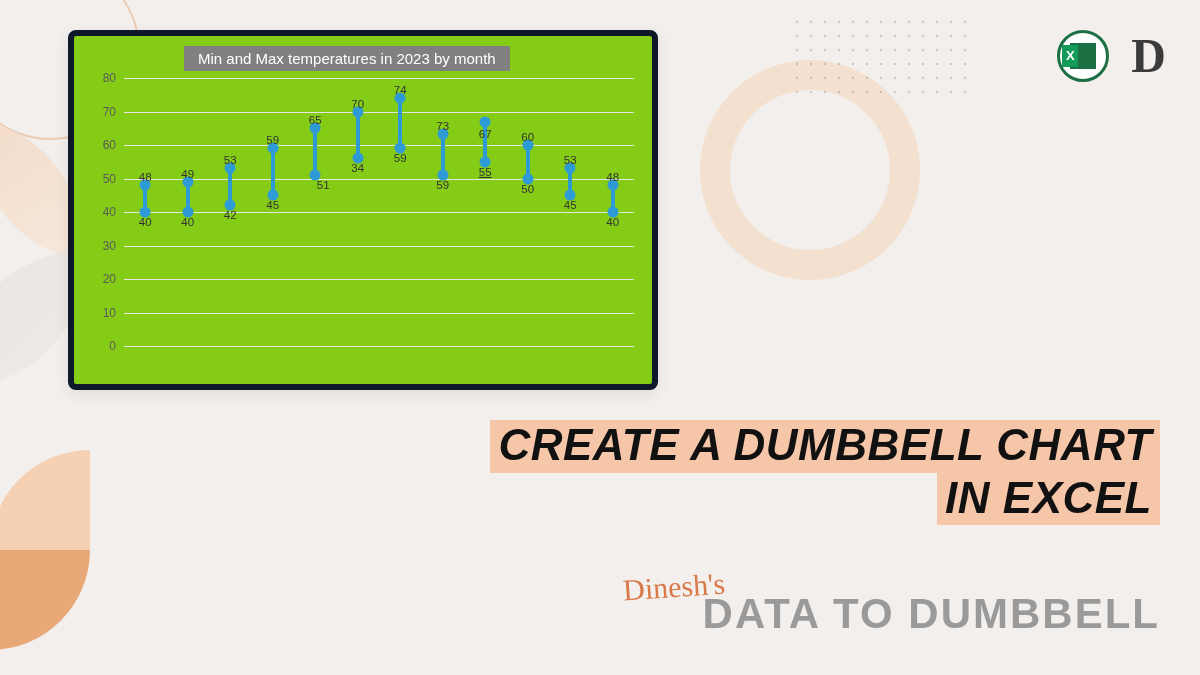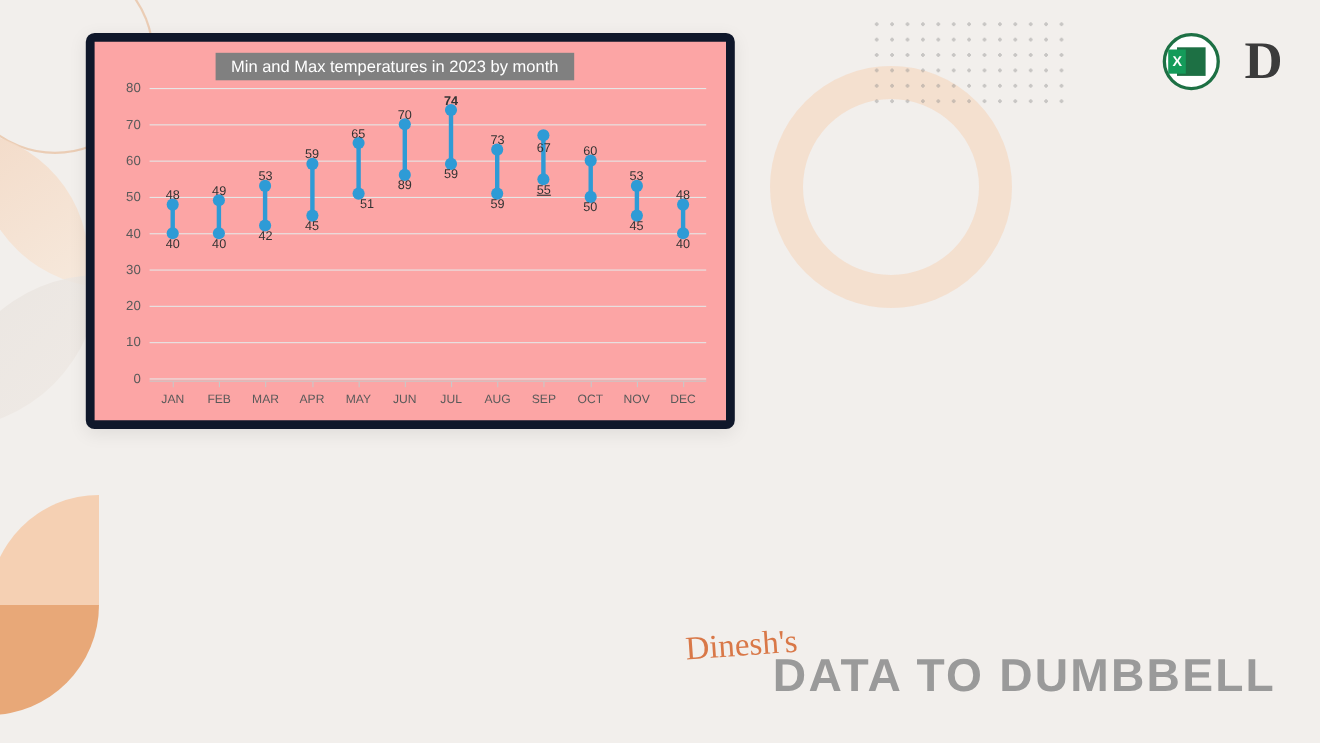--- a/index.html
+++ b/index.html
@@ -80,25 +80,25 @@
   height: 80px;
   background-image: radial-gradient(circle, #888 1.5px, transparent 1.5px);
   background-size: 14px 14px;
   opacity: 0.4;
 }
 
 
 .chart-card {
   position: absolute;
   top: 30px;
-  left: 78px;
+  left: 68px;
   width: 590px;
   height: 360px;
-  background: #fca5a5;
-  border: 8px solid #0f172a;
+  background: #84cc16;
+  border: 6px solid #0f172a;
   border-radius: 8px;
   box-shadow: 0 4px 16px rgba(0,0,0,0.08);
 }
 .chart-title-box {
   position: absolute;
   top: 10px;
   left: 110px;
   background: #808080;
   color: #ffffff;
   font-size: 15px;
@@ -359,27 +359,27 @@
         <div class="dot" style="top: 18.75%;"></div>
         <div class="dot" style="top: 36.25%;"></div>
         <div class="dlabel" style="top: calc(18.75% - 14px);">65</div>
         <div class="dlabel" style="top: calc(36.25% + 4px); padding-left: 16px;">51</div>
       </div>
       <div class="dumbbell-col" style="left: 41.6667%;">
         <div class="connector" style="top: 12.5%; height: 17.5%;"></div>
         <div class="dot" style="top: 12.5%;"></div>
         <div class="dot" style="top: 30%;"></div>
         <div class="dlabel" style="top: calc(12.5% - 14px);">70</div>
-        <div class="dlabel" style="top: calc(30% + 4px);">89</div>
+        <div class="dlabel" style="top: calc(30% + 4px);">34</div>
       </div>
       <div class="dumbbell-col" style="left: 50%;">
         <div class="connector" style="top: 7.5%; height: 18.75%;"></div>
         <div class="dot" style="top: 7.5%;"></div>
         <div class="dot" style="top: 26.25%;"></div>
-        <div class="dlabel" style="top: calc(7.5% - 14px); font-weight: bold;">74</div>
+        <div class="dlabel" style="top: calc(7.5% - 14px);">74</div>
         <div class="dlabel" style="top: calc(26.25% + 4px);">59</div>
       </div>
       <div class="dumbbell-col" style="left: 58.3333%; margin-top: 36px;">
         <div class="connector" style="top: 8.75%; height: 17.5%;"></div>
         <div class="dot" style="top: 8.75%;"></div>
         <div class="dot" style="top: 26.25%;"></div>
         <div class="dlabel" style="top: calc(8.75% - 14px);">73</div>
         <div class="dlabel" style="top: calc(26.25% + 4px);">59</div>
       </div>
       <div class="dumbbell-col" style="left: 66.6667%;">
@@ -404,32 +404,20 @@
         <div class="dlabel" style="top: calc(43.75% + 4px);">45</div>
       </div>
       <div class="dumbbell-col" style="left: 91.6667%;">
         <div class="connector" style="top: 40%; height: 10%;"></div>
         <div class="dot" style="top: 40%;"></div>
         <div class="dot" style="top: 50%;"></div>
         <div class="dlabel" style="top: calc(40% - 14px);">48</div>
         <div class="dlabel" style="top: calc(50% + 4px);">40</div>
       </div>
     </div>
-  <div class="x-axis" id="x-axis">
-      <div class="x-tick">JAN</div>
-      <div class="x-tick">FEB</div>
-      <div class="x-tick">MAR</div>
-      <div class="x-tick">APR</div>
-      <div class="x-tick">MAY</div>
-      <div class="x-tick">JUN</div>
-      <div class="x-tick">JUL</div>
-      <div class="x-tick">AUG</div>
-      <div class="x-tick">SEP</div>
-      <div class="x-tick">OCT</div>
-      <div class="x-tick">NOV</div>
-      <div class="x-tick">DEC</div>
-    </div>
 </div>
 
 <div class="headline">
+  <div class="title-line"><span class="hl">CREATE A DUMBBELL CHART</span></div>
+  <div class="title-line"><span class="hl">IN EXCEL</span></div>
 </div>
 <div class="signature">Dinesh's</div>
 <div class="brand">DATA TO DUMBBELL</div>
 
 </body></html>

